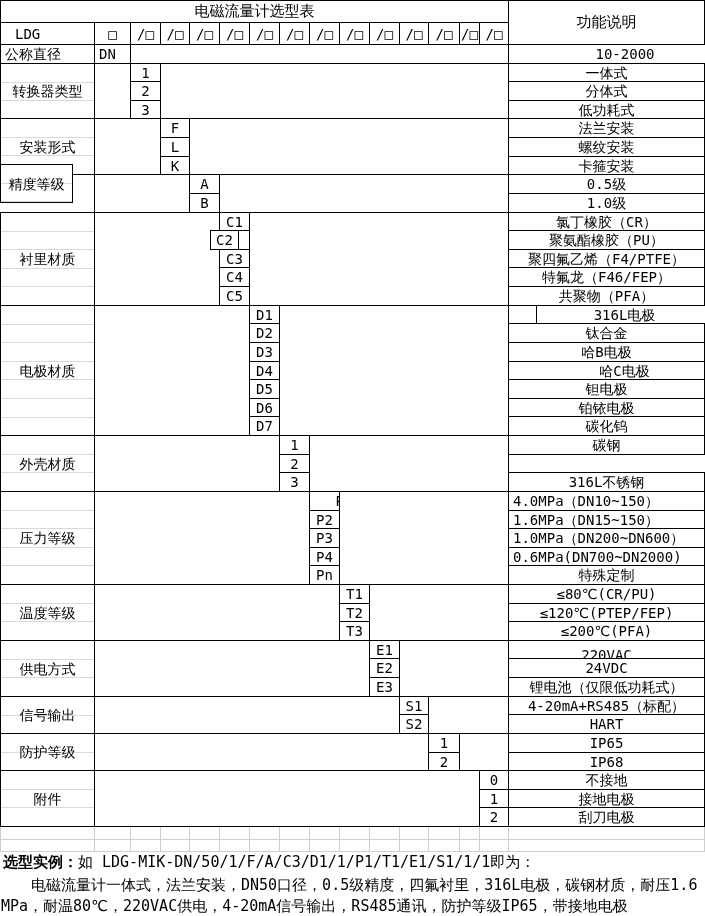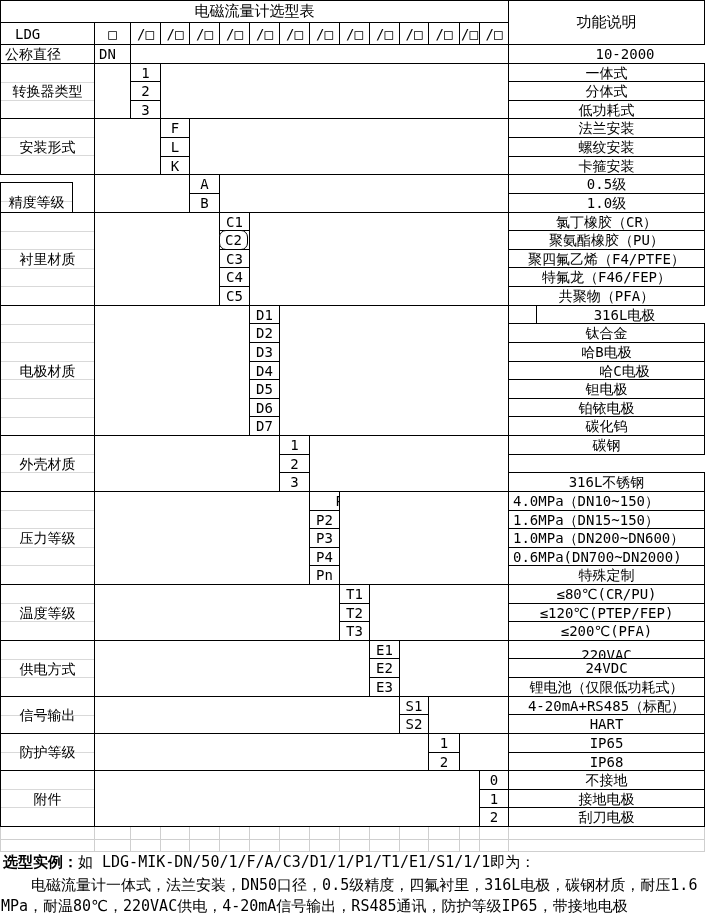--- a/index.html
+++ b/index.html
@@ -81,32 +81,32 @@
     <div class="cell b" style="left: 160px; top: 63px; width: 349px; height: 56px;"></div>
     <div class="cell b lab lablines" style="left: 0px; top: 118px; width: 95px; height: 57px;">安装形式</div>
     <div class="cell b" style="left: 94px; top: 118px; width: 67px; height: 57px;"></div>
     <div class="cell b code" style="left: 160px; top: 118px; width: 30px; height: 20px;">F</div>
     <div class="cell b desc" style="left: 508px; top: 118px; width: 197px; height: 20px;">法兰安装</div>
     <div class="cell b code" style="left: 160px; top: 137px; width: 30px; height: 20px;">L</div>
     <div class="cell b desc" style="left: 508px; top: 137px; width: 197px; height: 20px;">螺纹安装</div>
     <div class="cell b code" style="left: 160px; top: 156px; width: 30px; height: 19px;">K</div>
     <div class="cell b desc" style="left: 508px; top: 156px; width: 197px; height: 19px;">卡箍安装</div>
     <div class="cell b" style="left: 189px; top: 118px; width: 320px; height: 57px;"></div>
-    <div class="cell b lab lablines" style="left: 0px; top: 182px; width: 73px; height: 39px;">精度等级</div>
+    <div class="cell b lab lablines" style="left: 0px; top: 164px; width: 73px; height: 39px;">精度等级</div>
     <div class="cell b" style="left: 94px; top: 174px; width: 96px; height: 39px;"></div>
     <div class="cell b code" style="left: 189px; top: 174px; width: 31px; height: 20px;">A</div>
     <div class="cell b desc" style="left: 508px; top: 174px; width: 197px; height: 20px;">0.5级</div>
     <div class="cell b code" style="left: 189px; top: 193px; width: 31px; height: 20px;">B</div>
     <div class="cell b desc" style="left: 508px; top: 193px; width: 197px; height: 20px;">1.0级</div>
     <div class="cell b" style="left: 219px; top: 174px; width: 290px; height: 39px;"></div>
     <div class="cell b lab lablines" style="left: 0px; top: 212px; width: 95px; height: 94px;">衬里材质</div>
     <div class="cell b" style="left: 94px; top: 212px; width: 126px; height: 94px;"></div>
     <div class="cell b code" style="left: 219px; top: 212px; width: 31px; height: 19px;">C1</div>
     <div class="cell b desc" style="left: 508px; top: 212px; width: 197px; height: 19px;">氯丁橡胶（CR）</div>
-    <div class="cell b code" style="left: 219px; top: 230px; width: 29px; height: 20px; border-radius: 7px;">C2</div>
+    <div class="cell b code" style="left: 210px; top: 230px; width: 29px; height: 20px;">C2</div>
     <div class="cell b desc" style="left: 508px; top: 230px; width: 197px; height: 20px;">聚氨酯橡胶（PU）</div>
     <div class="cell b code" style="left: 219px; top: 249px; width: 31px; height: 19px;">C3</div>
     <div class="cell b desc" style="left: 508px; top: 249px; width: 197px; height: 19px;">聚四氟乙烯（F4/PTFE）</div>
     <div class="cell b code" style="left: 219px; top: 267px; width: 31px; height: 20px;">C4</div>
     <div class="cell b desc" style="left: 508px; top: 267px; width: 197px; height: 20px;">特氟龙（F46/FEP）</div>
     <div class="cell b code" style="left: 219px; top: 286px; width: 31px; height: 20px;">C5</div>
     <div class="cell b desc" style="left: 508px; top: 286px; width: 197px; height: 20px;">共聚物（PFA）</div>
     <div class="cell b" style="left: 249px; top: 212px; width: 260px; height: 94px;"></div>
     <div class="cell b lab lablines" style="left: 0px; top: 305px; width: 95px; height: 131px;">电极材质</div>
     <div class="cell b" style="left: 94px; top: 305px; width: 156px; height: 131px;"></div>

